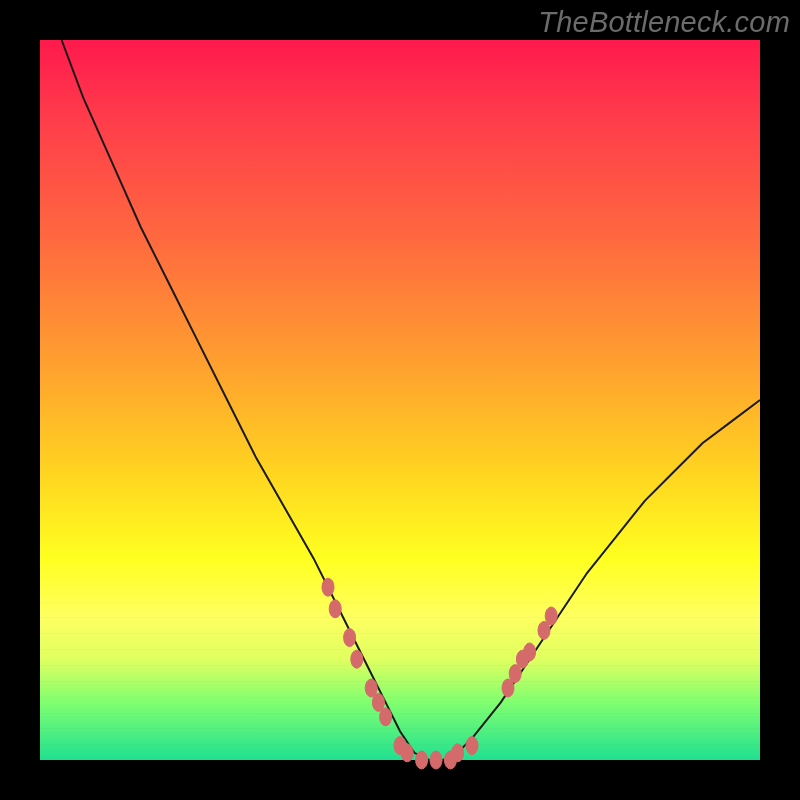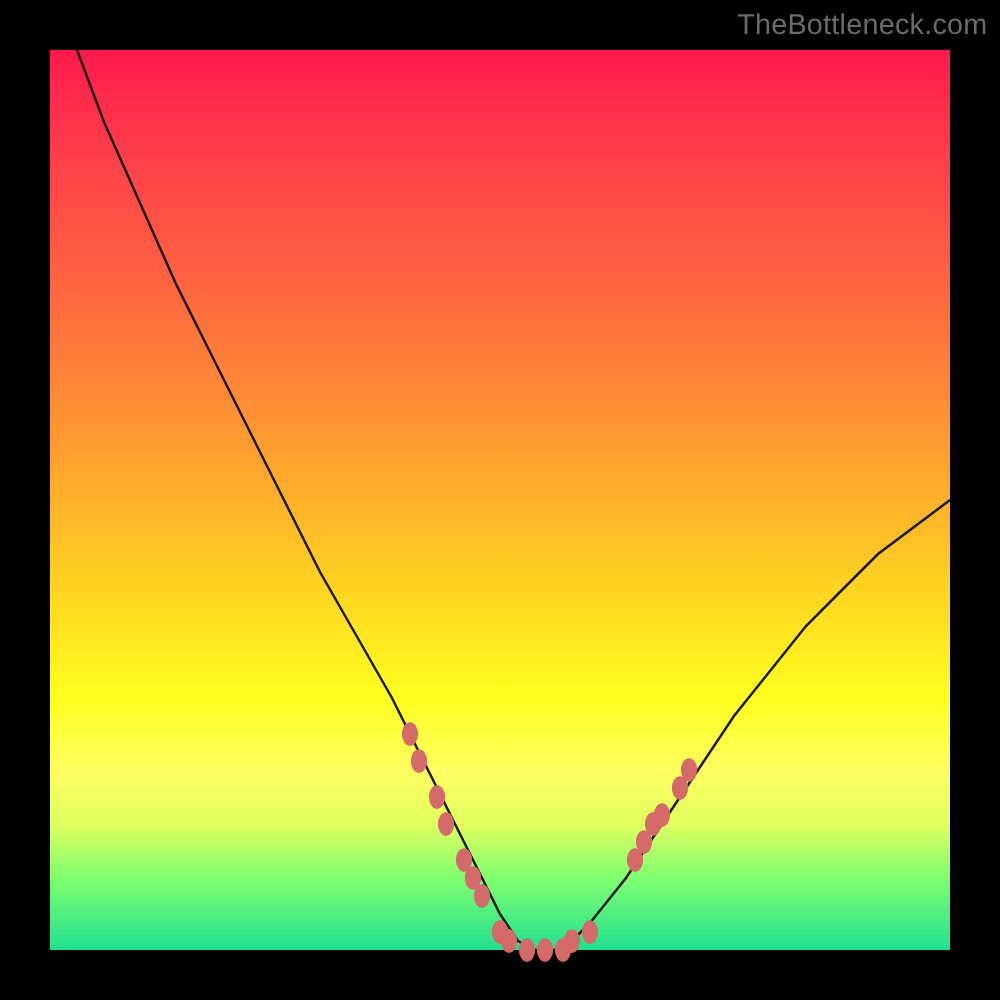--- a/index.html
+++ b/index.html
@@ -48,24 +48,25 @@
   .band {
     width: 100%;
     flex: 1 1 auto;
     border-top: 1px solid rgba(0,0,0,0.02);
   }
   .watermark {
     position: absolute;
     top: 6px;
     right: 10px;
     color: #6b6b6b;
-    font-size: 23px;
+    font-size: 29px;
     font-weight: 500;
     letter-spacing: 0.2px;
     user-select: none;
+    font-style: italic;
   }
   svg.curve {
     position: absolute;
     left: 0;
     top: 0;
     width: 100%;
     height: 100%;
     overflow: visible;
   }
   .curve-path {

